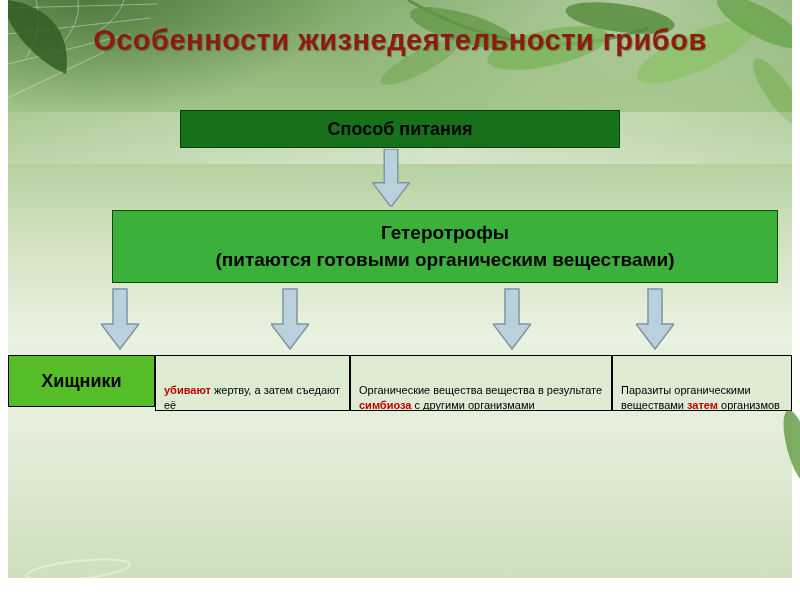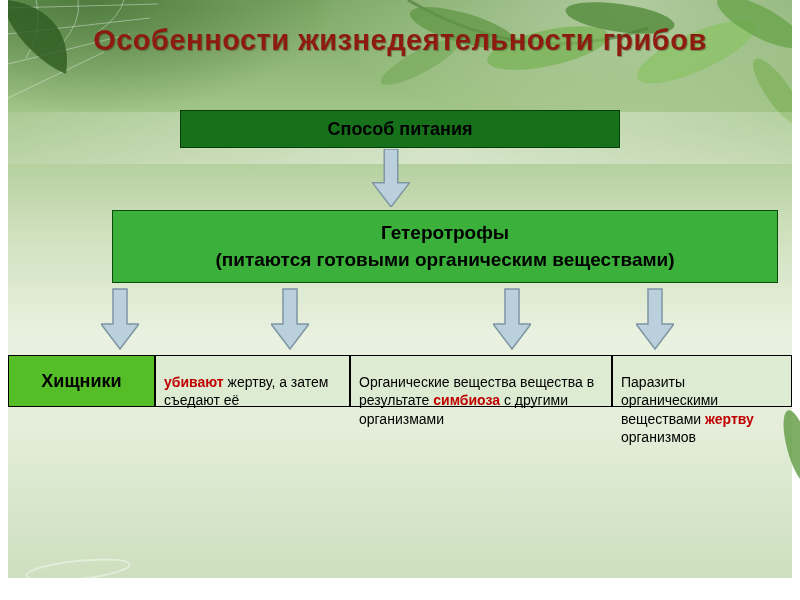--- a/index.html
+++ b/index.html
@@ -58,21 +58,21 @@
     grid-template-rows: 52px 158px;
   }
   .th {
     background: #55bd28; border: 1px solid #000;
     display: flex; align-items: center; justify-content: center;
     font-weight: bold; font-size: 18px; color: #000;
     box-sizing: border-box;
   }
   .td {
     background: #dcebd2; border: 1px solid #000;
-    padding: 17px 8px; font-size: 14px; color: #000;
+    padding: 27px 8px; font-size: 11px; color: #000;
     box-sizing: border-box; line-height: 1.32;
   }
 </style>
 </head>
 <body>
 
 <div class="slide">
 
   <svg class="decor" width="784" height="578" viewBox="0 0 784 578">
     <g stroke="rgba(255,255,255,0.38)" fill="none" stroke-width="1">
@@ -129,20 +129,20 @@
   </svg>
 
   <div class="table">
     <div class="th">Хищники</div>
 
     <div class="td"><span class="cell-red">убивают</span><span> жертву, а затем съедают её</span></div>
 
 
     <div class="td"><span>Органические вещества вещества в результате </span><span class="cell-red">симбиоза</span><span> с другими организмами</span></div>
 
-    <div class="td"><span>Паразиты органическими веществами </span><span class="cell-red">жертву</span><span> организмов</span></div>
+    <div class="td"><span>Паразиты органическими веществами </span><span class="cell-red">затем</span><span> организмов</span></div>
   </div>
 
 </div>
 
 <svg style="position:absolute; right:0; top:402px; width:20px; height:90px; z-index:5;" viewBox="0 0 20 90">
   <ellipse cx="18" cy="45" rx="38" ry="11" fill="#5f9a41" opacity="0.8" transform="rotate(75 18 45)"></ellipse>
 </svg>
 
 </body></html>

